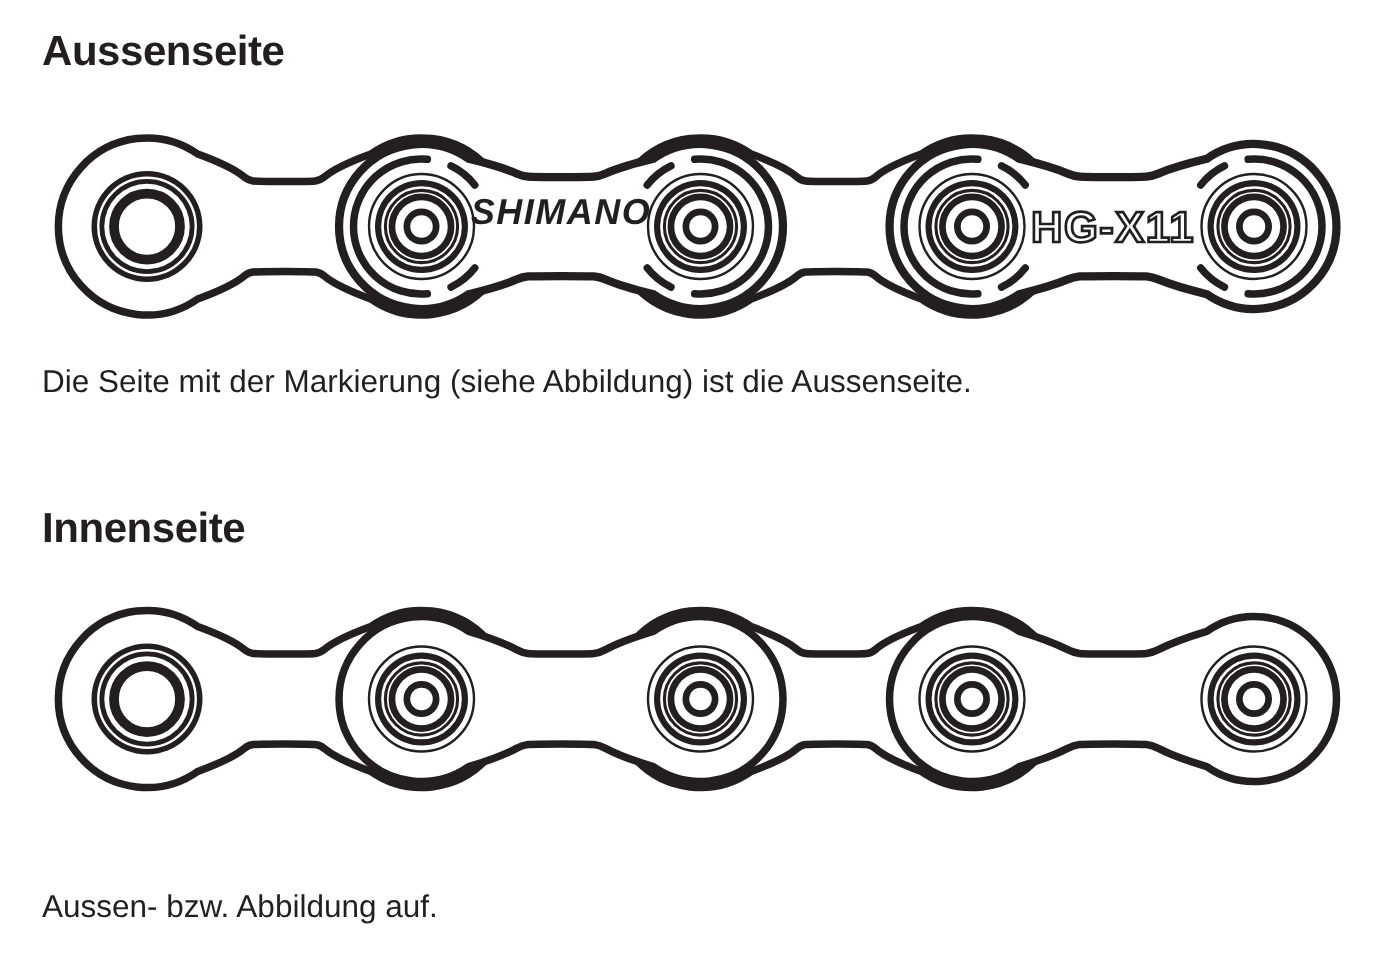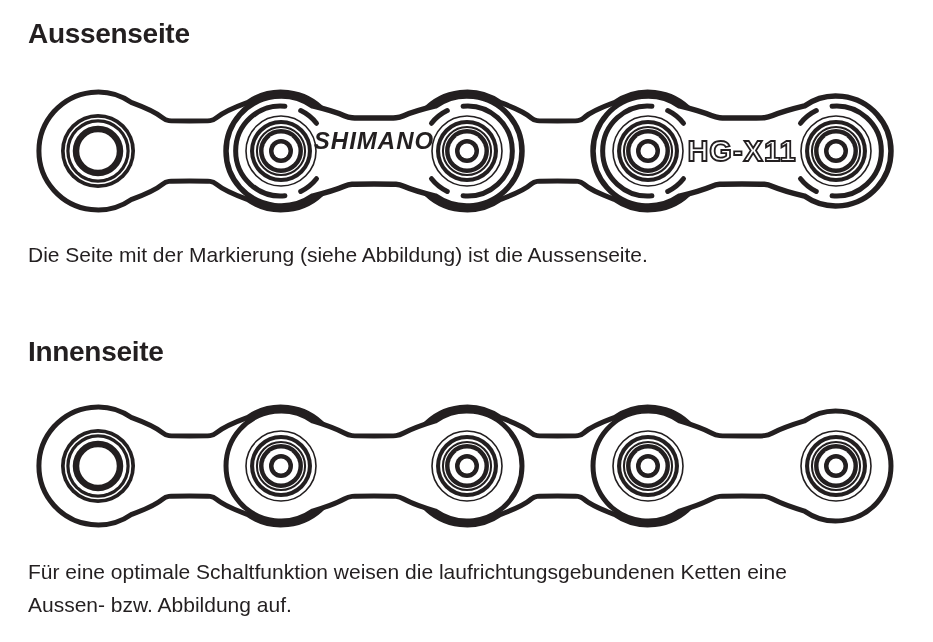--- a/index.html
+++ b/index.html
@@ -129,17 +129,17 @@
         <circle cx="836" cy="78" r="31" fill="#231f20"></circle>
         <circle cx="836" cy="78" r="26" fill="none" stroke="#fff" stroke-width="1.8"></circle>
         <circle cx="836" cy="78" r="22.5" fill="none" stroke="#fff" stroke-width="1.1"></circle>
         <circle cx="836" cy="78" r="17.5" fill="#fff"></circle>
         <circle cx="836" cy="78" r="12" fill="#231f20"></circle>
         <circle cx="836" cy="78" r="7.5" fill="#fff"></circle>
       </g>
   </svg>
 
   <p class="caption" id="caption-innenseite">
-    <span>Für eine optimale Schaltfunktion weisen die laufrichtungsgebundenen Ketten eine</span><br>
+    <br>
     <span>Aussen- bzw. Abbildung auf.</span>
   </p>
 
 </div>
 
 </body></html>

